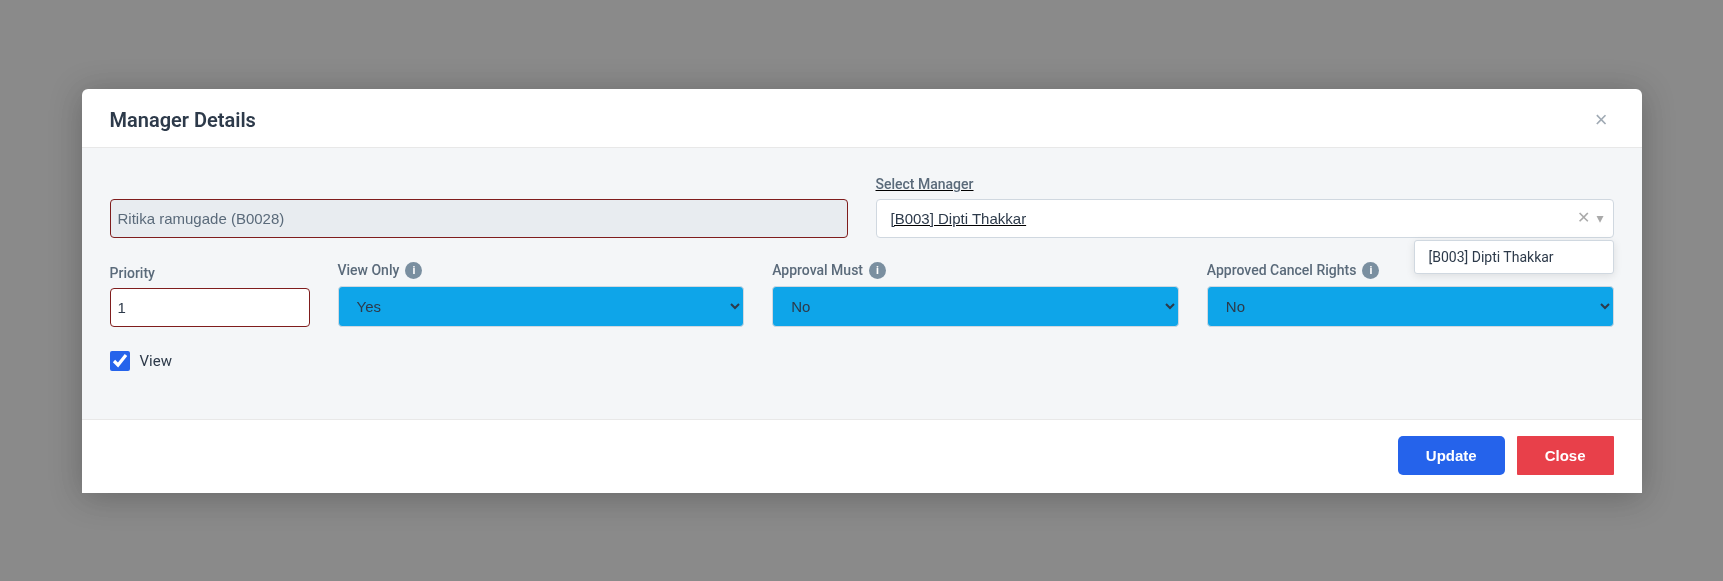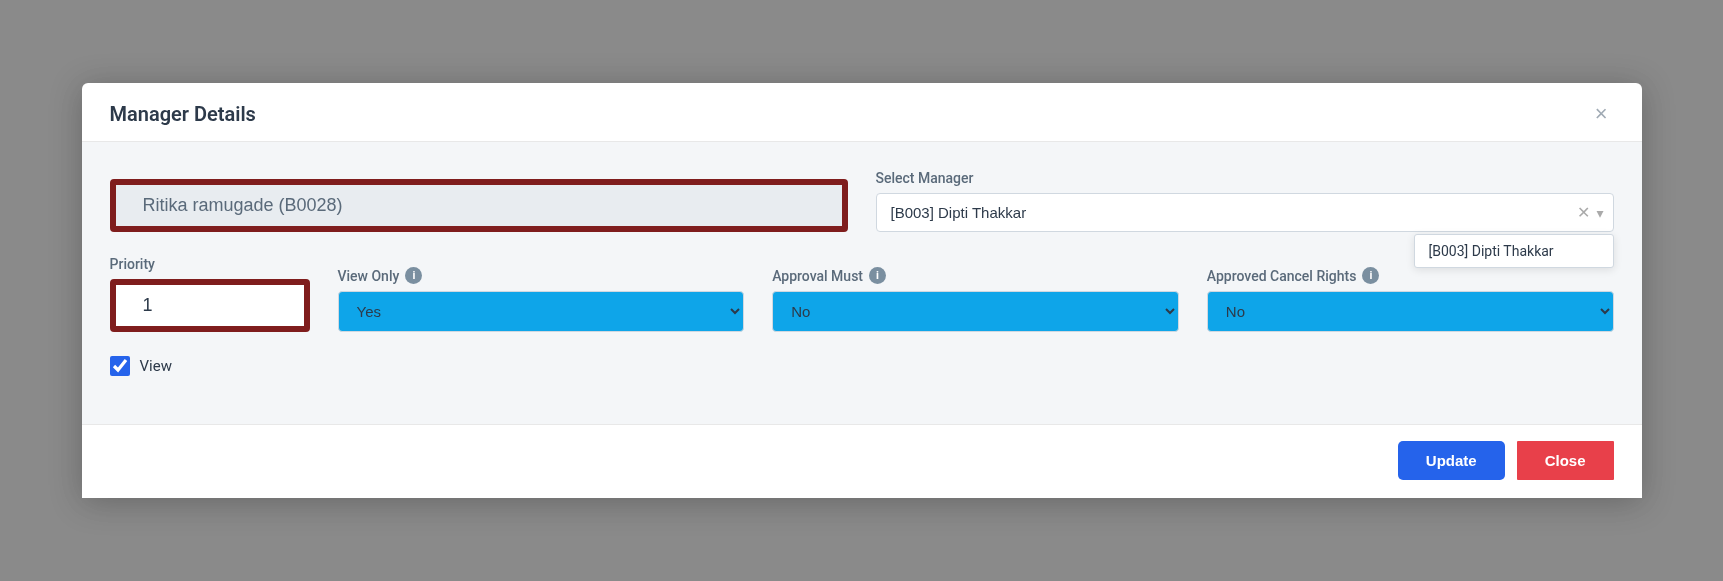--- a/index.html
+++ b/index.html
@@ -61,21 +61,21 @@
       gap: 28px;
       margin-bottom: 24px;
       align-items: flex-end;
     }
     .form-group {
       display: flex;
       flex-direction: column;
       gap: 7px;
     }
     .form-group.employee { flex: 1; }
-    .form-group.select-manager { flex: 1; position: relative; }
+    .form-group.select-manager { flex: 1; position: relative; text-decoration: underline; }
     .form-group.priority { flex: 0 0 200px; }
     .form-group.view-only { flex: 1; }
     .form-group.approval-must { flex: 1; }
     .form-group.approved-cancel { flex: 1; }
     .form-label {
       font-size: 14px;
       color: #5a6a7a;
       font-weight: 500;
       display: flex;
       align-items: center;
@@ -89,24 +89,24 @@
       height: 17px;
       border-radius: 50%;
       background: #7a8fa0;
       color: #fff;
       font-size: 11px;
       font-weight: bold;
       cursor: default;
     }
     .form-input {
       width: 100%;
-      padding: 10px 27px;
-      border: 6px solid #7f1d1d;
+      padding: 10px 7px;
+      border: 1px solid #7f1d1d;
       border-radius: 4px;
-      font-size: 18px;
+      font-size: 15px;
       color: #2d3a4a;
       background: #fff;
       outline: none;
     }
     .form-input.readonly {
       background: #e8ecf0;
       color: #5a6a7a;
     }
     .form-select {
       width: 100%;

